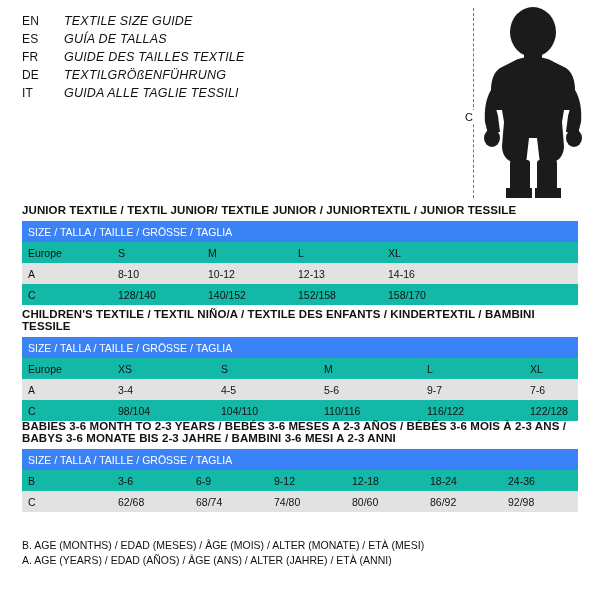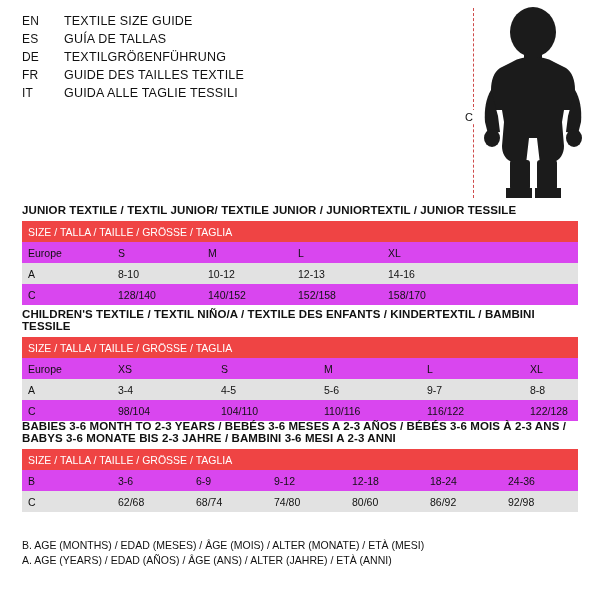--- a/index.html
+++ b/index.html
@@ -36,20 +36,21 @@
   .hdr-lang {
     width: 42px;
     font-size: 12px;
     letter-spacing: 0.2px;
     color: #111;
   }
   .hdr-title {
     font-size: 12.5px;
     letter-spacing: 0.2px;
     color: #111;
+    font-style: italic;
   }
 
   
   .figure-wrap {
     position: absolute;
     top: 6px;
     left: 455px;
     width: 140px;
     height: 195px;
   }
@@ -95,30 +96,30 @@
     table-layout: fixed;
   }
   table.size td {
     font-size: 10.5px;
     color: #111;
     padding: 3px 0 3px 6px;
     height: 15px;
     vertical-align: middle;
   }
   tr.hdr td {
-    background: #ef4444;
+    background: #3b82f6;
     color: #ffffff;
     font-size: 10.5px;
     font-weight: normal;
   }
   tr.shade td {
     background: #e2e2e2;
   }
   tr.plain td {
-    background: #d946ef;
+    background: #14b8a6;
   }
 
   
   .footnotes {
     position: absolute;
     left: 22px;
     top: 538px;
     width: 540px;
   }
   .footnote {
@@ -135,26 +136,26 @@
   <div class="header">
     <div class="hdr-row">
       <div class="hdr-lang">EN</div>
       <div class="hdr-title">TEXTILE SIZE GUIDE</div>
     </div>
     <div class="hdr-row">
       <div class="hdr-lang">ES</div>
       <div class="hdr-title">GUÍA DE TALLAS</div>
     </div>
     <div class="hdr-row">
+      <div class="hdr-lang">FR</div>
+      <div class="hdr-title">GUIDE DES TAILLES TEXTILE</div>
+    </div>
+    <div class="hdr-row">
       <div class="hdr-lang">DE</div>
       <div class="hdr-title">TEXTILGRÖßENFÜHRUNG</div>
-    </div>
-    <div class="hdr-row">
-      <div class="hdr-lang">FR</div>
-      <div class="hdr-title">GUIDE DES TAILLES TEXTILE</div>
     </div>
     <div class="hdr-row">
       <div class="hdr-lang">IT</div>
       <div class="hdr-title">GUIDA ALLE TAGLIE TESSILI</div>
     </div>
   </div>
 
   <div class="figure-wrap">
     <div class="dashline"></div>
     <div class="c-label">C</div>
@@ -256,21 +257,21 @@
           <td>M</td>
           <td>L</td>
           <td>XL</td>
         </tr>
         <tr class="shade">
           <td>A</td>
           <td>3-4</td>
           <td>4-5</td>
           <td>5-6</td>
           <td>9-7</td>
-          <td>8-8</td>
+          <td>7-6</td>
         </tr>
         <tr class="plain">
           <td>C</td>
           <td>98/104</td>
           <td>104/110</td>
           <td>110/116</td>
           <td>116/122</td>
           <td>122/128</td>
         </tr>
       </tbody>

